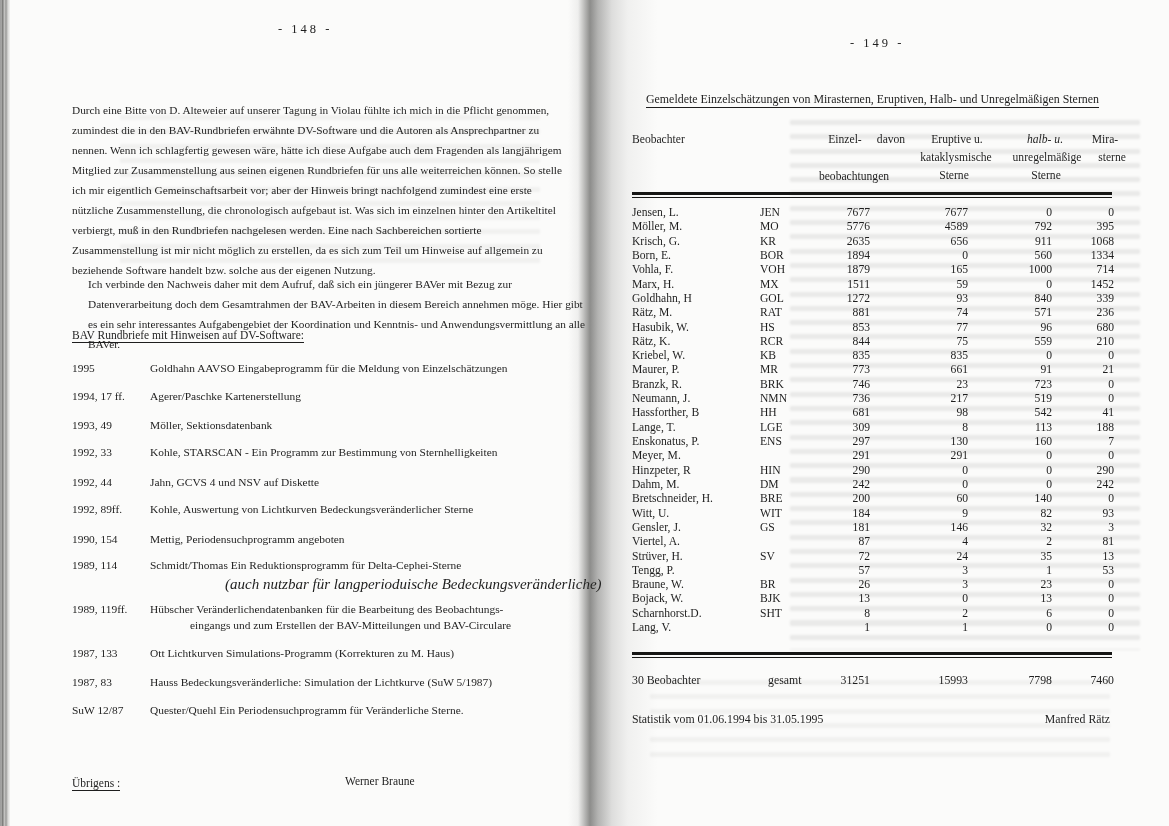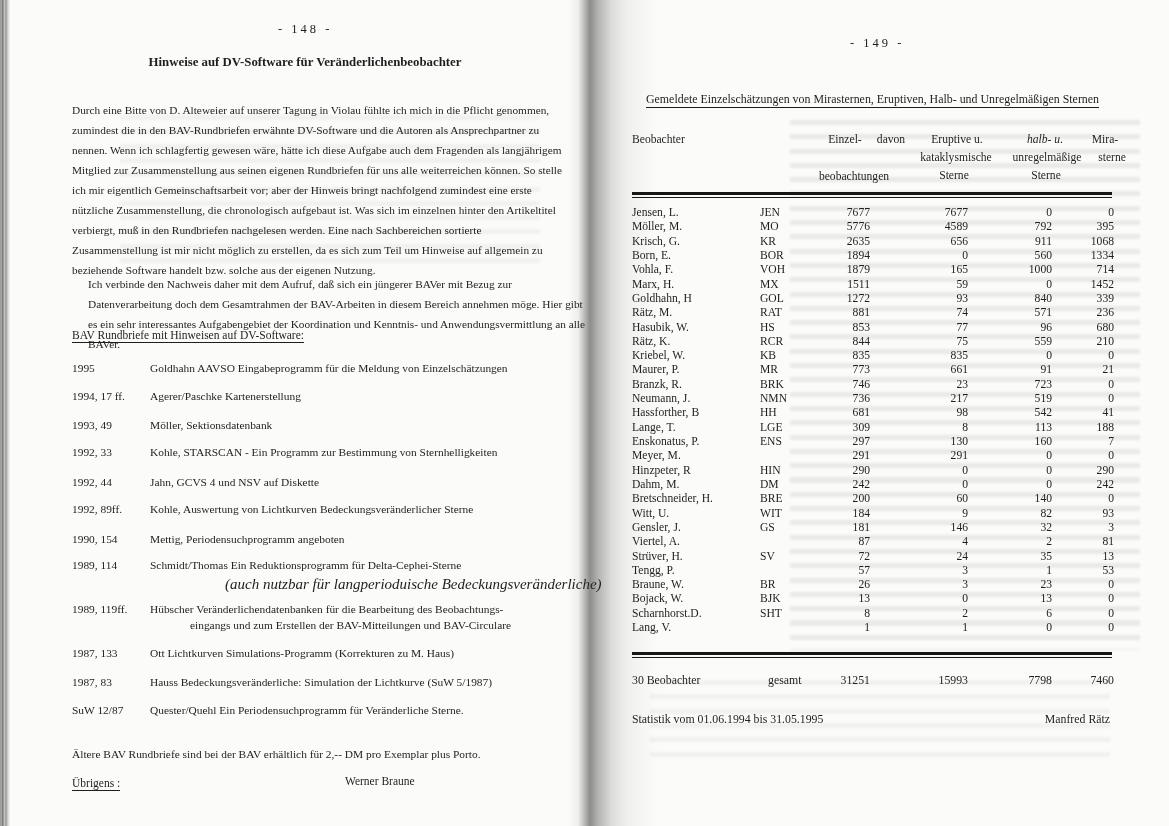--- a/index.html
+++ b/index.html
@@ -64,21 +64,20 @@
 <div class="canvas">
 
   <div class="edge-strip"></div>
 
   <div class="bleed light" style="left:120px;top:115px;width:420px;height:150px;"></div>
   <div class="bleed" style="left:790px;top:120px;width:350px;height:530px;"></div>
   <div class="bleed light" style="left:650px;top:680px;width:460px;height:80px;"></div>
 
   <div class="page page-left">
     <div class="abs pnum" style="top:22px;left:218px;">-  148  -</div>
-    <div class="abs title-l">Hinweise auf  DV-Software für Veränderlichenbeobachter</div>
 
     <p class="abs para" style="top:100px;margin:0;">Durch eine Bitte von D. Alteweier auf unserer Tagung in Violau fühlte ich mich in die Pflicht genommen, zumindest die in den BAV-Rundbriefen erwähnte DV-Software und die Autoren als Ansprechpartner zu nennen. Wenn ich schlagfertig gewesen wäre, hätte ich diese Aufgabe auch dem Fragenden als langjährigem Mitglied zur Zusammenstellung aus seinen eigenen Rundbriefen für uns alle weiterreichen können. So stelle ich mir eigentlich Gemeinschaftsarbeit vor; aber der Hinweis bringt nachfolgend zumindest eine erste nützliche Zusammenstellung, die chronologisch aufgebaut ist. Was sich im einzelnen hinter den Artikeltitel verbiergt, muß in den Rundbriefen nachgelesen werden. Eine nach Sachbereichen sortierte Zusammenstellung ist mir nicht möglich zu erstellen, da es sich zum Teil um Hinweise auf allgemein zu beziehende Software handelt bzw. solche aus der eigenen Nutzung.</p>
     <p class="abs para" style="top:258px;margin:16px;">Ich verbinde den Nachweis daher mit dem Aufruf, daß sich ein jüngerer BAVer mit Bezug zur Datenverarbeitung doch dem Gesamtrahmen der BAV-Arbeiten in diesem Bereich annehmen möge. Hier gibt es ein sehr interessantes Aufgabengebiet der Koordination und Kenntnis- und Anwendungsvermittlung an alle BAVer.</p>
 
     <div class="abs list-head"><span class="u">BAV Rundbriefe mit Hinweisen auf DV-Software:</span></div>
 
     <div id="sw-list">
         <div class="entry" style="top: 362px;">
           <span class="ref">1995</span>
           <span class="etext">Goldhahn  AAVSO Eingabeprogramm für die Meldung von Einzelschätzungen</span>
@@ -125,21 +124,20 @@
           <span class="ref">1987, 83</span>
           <span class="etext">Hauss  Bedeckungsveränderliche: Simulation der Lichtkurve (SuW 5/1987)</span>
         </div>
         <div class="entry" style="top: 704px;">
           <span class="ref">SuW 12/87</span>
           <span class="etext">Quester/Quehl  Ein Periodensuchprogramm für Veränderliche Sterne.</span>
         </div>
       </div>
 
     <div class="abs foot-head"><span class="u">Übrigens :</span></div>
-    <div class="abs footnote">Ältere BAV Rundbriefe sind bei der BAV erhältlich für  2,-- DM pro Exemplar plus Porto.</div>
     <div class="abs sign">Werner Braune</div>
   </div>
 
   <div class="page page-right">
     <div class="abs pnum" style="top:36px;left:222px;">-  149  -</div>
     <div class="abs title-r"><span class="u">Gemeldete Einzelschätzungen von Mirasternen, Eruptiven, Halb- und Unregelmäßigen Sternen</span></div>
 
     <span class="hdr left0" style="top:133px;left:4px;">Beobachter</span>
     <span class="hdr" style="top:133px;left:217px;">Einzel-</span>
     <span class="hdr" style="top:133px;left:263px;">davon</span>

